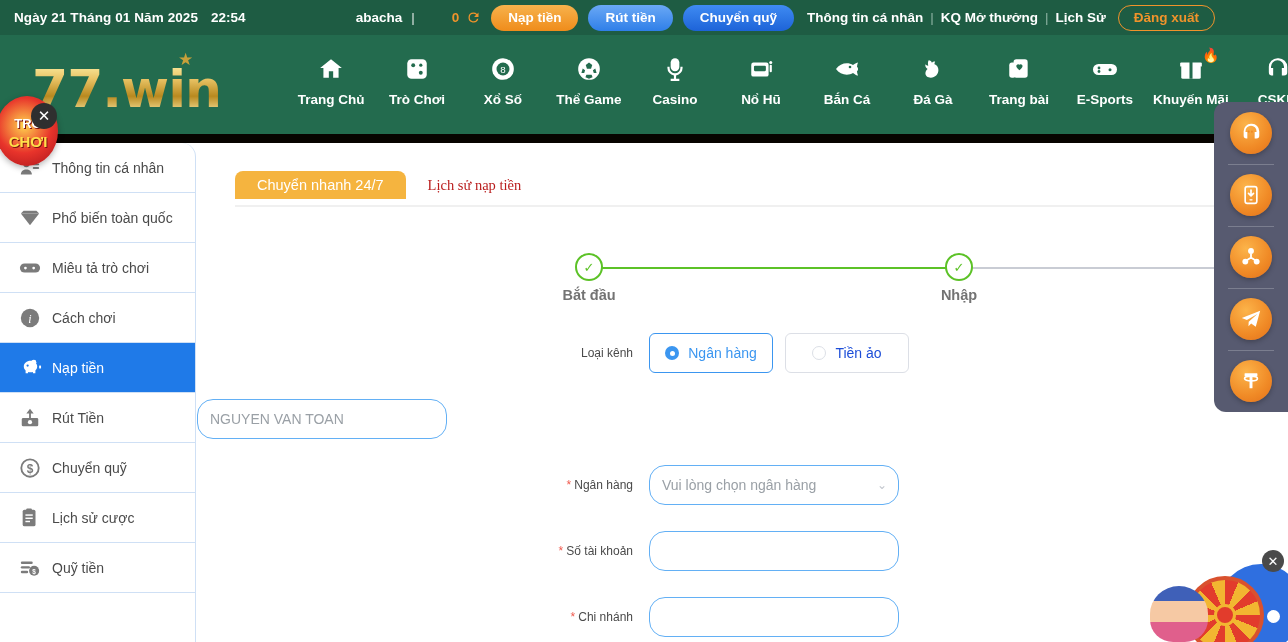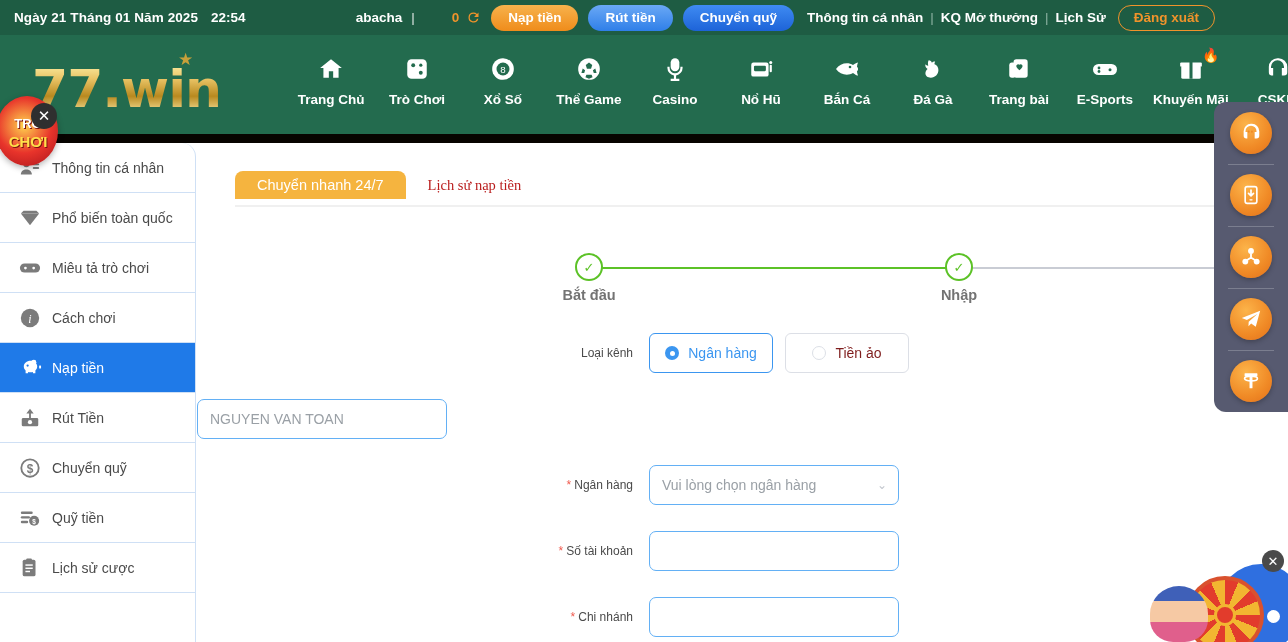--- a/index.html
+++ b/index.html
@@ -169,30 +169,30 @@
     font-size: 12px; color: #4a4a4a; white-space: nowrap;
   }
   .req { color: #f05b4f; margin-right: 3px; }
   .radio-group { display: flex; gap: 12px; }
   .radio-box {
     width: 124px; height: 40px; border-radius: 6px;
     display: flex; align-items: center; justify-content: center; gap: 9px;
     font-size: 14px; cursor: pointer; background: #fff;
   }
   .radio-box.sel { border: 1px solid #3b96f0; color: #3b96f0; }
-  .radio-box.unsel { border: 1px solid #dcdfe6; color: #7f1d1d; }
+  .radio-box.unsel { border: 1px solid #dcdfe6; color: #1d4ed8; }
   .radio-dot {
     width: 14px; height: 14px; border-radius: 50%;
     display: inline-flex; align-items: center; justify-content: center;
   }
   .radio-dot.sel { background: #3b96f0; }
   .radio-dot.sel::after { content:""; width: 5px; height: 5px; border-radius: 50%; background:#fff; }
   .radio-dot.unsel { border: 1px solid #dcdfe6; background: #fff; }
   .finput {
-    width: 250px; height: 40px; border: 1px solid #63b0f5; border-radius: 7px;
+    width: 250px; height: 40px; border: 1px solid #63b0f5; border-radius: 16px;
     display: flex; align-items: center; padding: 0 12px;
     font-size: 14px; color: #9aa0a6; background: #fff; cursor: text; position: relative;
   }
   .finput.empty { }
   .chevron { position: absolute; right: 11px; color: #c3c7ce; font-size: 12px; }
 
   
   .rpanel {
     position: absolute; right: 0; top: 102px; width: 74px; height: 310px;
     background: #575a70; border-top-left-radius: 12px; border-bottom-left-radius: 12px;
@@ -485,41 +485,41 @@
           <circle cx="12" cy="12" r="9.5" fill="none" stroke="#7b7b7b" stroke-width="2"></circle>
           <text x="12" y="17" font-size="13" fill="#7b7b7b" text-anchor="middle" font-family="sans-serif" font-weight="bold">$</text>
         </svg>
     </span>
     <span class="side-label">Chuyển quỹ</span>
   </div>
 
   <div class="side-item">
     <span class="side-ico">
       <svg width="22" height="22" viewBox="0 0 24 24">
+          <rect x="4" y="3" width="14" height="18" rx="2"></rect>
+          <rect x="8" y="1.5" width="6" height="3.5" rx="1"></rect>
+          <rect x="7" y="8" width="8" height="1.6" fill="#fff"></rect>
+          <rect x="7" y="11.5" width="8" height="1.6" fill="#fff"></rect>
+          <rect x="7" y="15" width="5" height="1.6" fill="#fff"></rect>
+        </svg>
+    </span>
+    <span class="side-label">Lịch sử cược</span>
+  </div>
+
+  <div class="side-item">
+    <span class="side-ico">
+      <svg width="22" height="22" viewBox="0 0 24 24">
           <rect x="2" y="5" width="13" height="2.6" rx="1.3"></rect>
           <rect x="2" y="10" width="10" height="2.6" rx="1.3"></rect>
           <rect x="2" y="15" width="8" height="2.6" rx="1.3"></rect>
           <circle cx="16.5" cy="15" r="5.5"></circle>
           <text x="16.5" y="18" font-size="7" fill="#fff" text-anchor="middle" font-family="sans-serif" font-weight="bold">$</text>
         </svg>
     </span>
     <span class="side-label">Quỹ tiền</span>
-  </div>
-
-  <div class="side-item">
-    <span class="side-ico">
-      <svg width="22" height="22" viewBox="0 0 24 24">
-          <rect x="4" y="3" width="14" height="18" rx="2"></rect>
-          <rect x="8" y="1.5" width="6" height="3.5" rx="1"></rect>
-          <rect x="7" y="8" width="8" height="1.6" fill="#fff"></rect>
-          <rect x="7" y="11.5" width="8" height="1.6" fill="#fff"></rect>
-          <rect x="7" y="15" width="5" height="1.6" fill="#fff"></rect>
-        </svg>
-    </span>
-    <span class="side-label">Lịch sử cược</span>
   </div>
 
 </div>
 
 <div class="promo-badge">
   <div class="pb-t1">TRÒ</div>
   <div class="pb-t2">CHƠI</div>
 </div>
 <div class="promo-close">✕</div>
 

